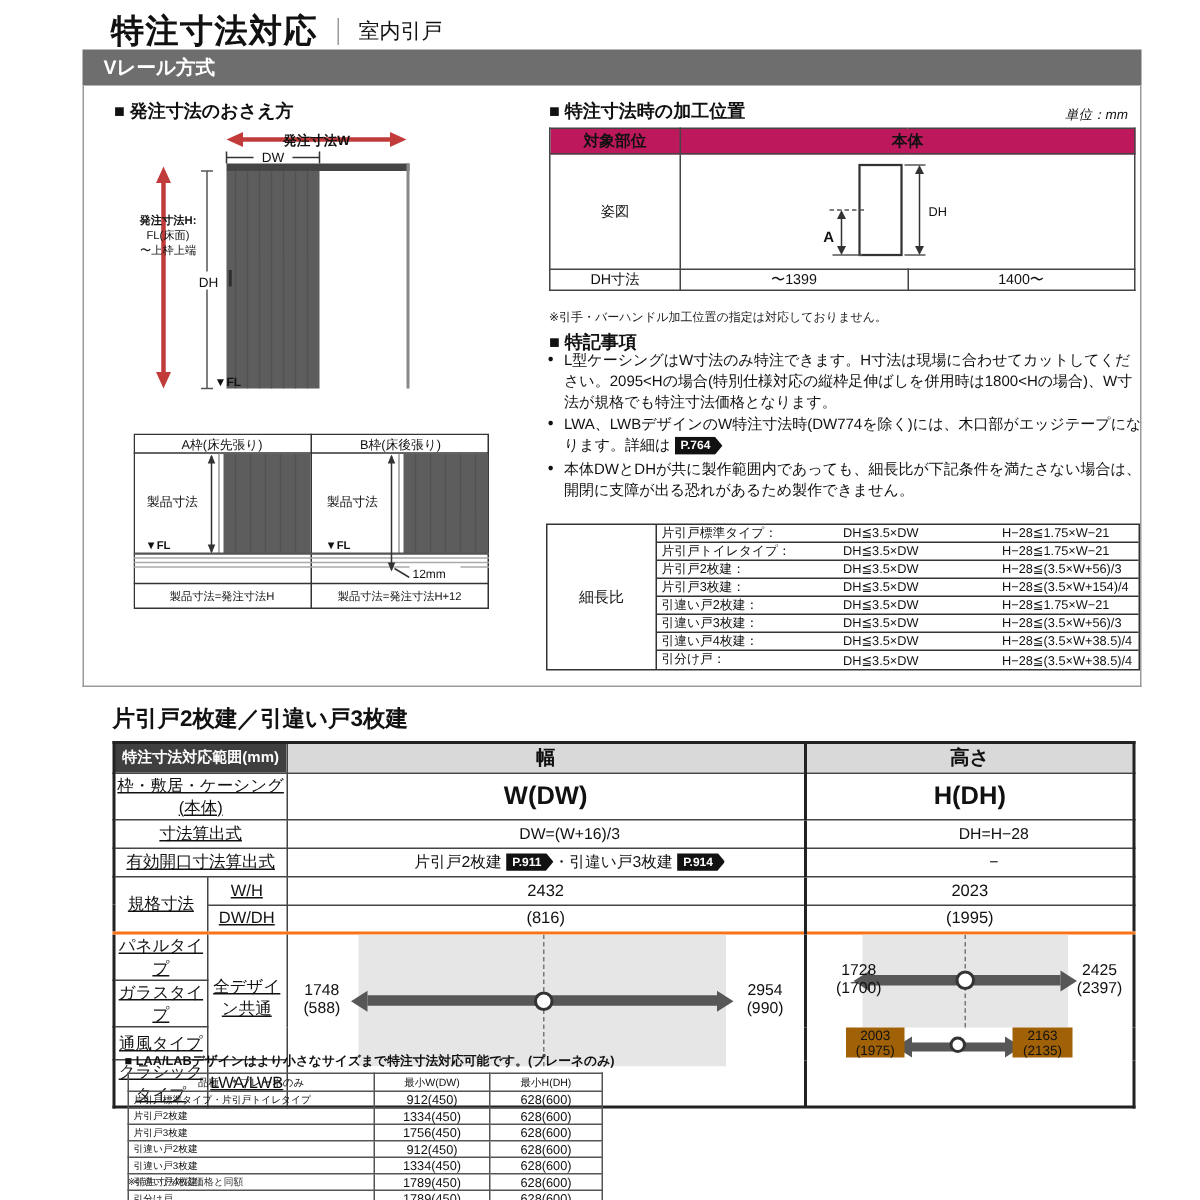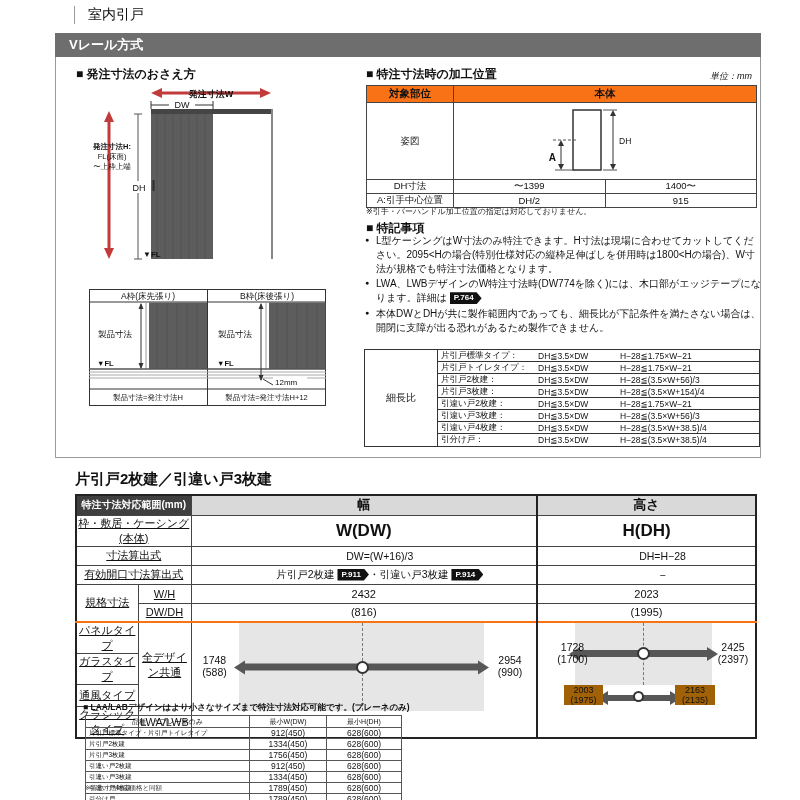--- a/index.html
+++ b/index.html
@@ -19,21 +19,21 @@
     color:#fff;font-weight:bold;font-size:13px;line-height:24px;padding-left:14px;box-sizing:border-box;}
 
   #cbox{position:absolute;left:55px;top:57px;width:706px;height:401px;
     border:1px solid #9a9a9a;border-top:none;box-sizing:border-box;}
 
   .sec-h{font-size:12px;font-weight:bold;}
 
   
   #proc-table{position:absolute;left:310px;top:28px;width:390px;border-collapse:collapse;table-layout:fixed;}
   #proc-table td{border:1px solid #444;text-align:center;padding:0;font-size:9.5px;}
-  #proc-table .th{background:#f97316;font-weight:bold;font-size:10.5px;height:16px;}
+  #proc-table .th{background:#be185d;font-weight:bold;font-size:10.5px;height:16px;}
   #proc-table .fig-row td{height:76px;}
   #proc-table .small-row td{height:13px;}
 
   .tiny-note{font-size:8px;color:#222;}
 
   
   #bullets{position:absolute;left:310px;top:177px;width:396px;font-size:10px;line-height:1.38;}
   #bullets .bl{position:relative;padding-left:10px;margin-bottom:2px;}
   #bullets .bl::before{content:"●";position:absolute;left:-1px;top:1px;font-size:7px;}
 
@@ -41,21 +41,21 @@
     line-height:10px;padding:1px 8px 1px 4px;
     clip-path:polygon(0 0,calc(100% - 5px) 0,100% 50%,calc(100% - 5px) 100%,0 100%);
     vertical-align:1px;}
 
   
   #slender{position:absolute;left:308px;top:292px;width:396px;display:flex;border:1px solid #333;box-sizing:border-box;}
   #slender .sl-label{width:72px;display:flex;align-items:center;justify-content:center;
     font-size:10px;border-right:1px solid #333;}
   #slender .sl-rows{flex:1;}
   #slender .sl-row{display:flex;border-bottom:1px solid #333;font-size:8.5px;height:12px;
-    align-items:center;padding-left:3px;box-sizing:border-box;}
+    align-items:center;padding-left:3px;box-sizing:border-box;gap:24px;}
   #slender .sl-row:last-child{border-bottom:none;}
   #slender .sl-name{width:97px;}
   #slender .sl-f1{width:82px;}
   #slender .sl-f2{flex:1;}
 
   
   #sec2-title{position:absolute;left:75px;top:470px;font-size:15px;font-weight:bold;}
   #big-table{position:absolute;left:75px;top:494px;width:680px;border-collapse:collapse;table-layout:fixed;}
   #big-table td{border:1px solid #444;text-align:center;padding:0;}
   #big-table .dark-cell{background:#3f3f3f;color:#fff;font-size:10px;font-weight:bold;}
@@ -90,20 +90,21 @@
   #small-table .sname{font-size:6.5px;text-align:left;padding-left:3px;height:9px;}
   #small-table .snum{font-size:8.5px;}
   #sm-foot{position:absolute;left:85px;top:784px;font-size:6.5px;color:#333;}
 
   svg text{font-family:"Liberation Sans","DejaVu Sans",sans-serif;fill:#111;}
 </style>
 </head>
 <body>
 
 <div id="hdr">
+  <span class="title">特注寸法対応</span>
   <span class="vdiv"></span>
   <span class="subtitle">室内引戸</span>
 </div>
 
 <div id="vbar">Vレール方式</div>
 
 <div id="cbox">
 
   <div class="abs sec-h" style="left:20px;top:9px;">■ 発注寸法のおさえ方</div>
 
@@ -232,25 +233,20 @@
           <line x1="98" y1="66" x2="118" y2="66" stroke="#555" stroke-width="1"></line>
           <text x="99" y="57" text-anchor="end" font-size="10" font-weight="bold">A</text>
         </svg>
       </td>
     </tr>
     <tr class="small-row">
       <td>DH寸法</td>
       <td>〜1399</td>
       <td>1400〜</td>
     </tr>
-    <tr class="small-row">
-      <td>A:引手中心位置</td>
-      <td>DH/2</td>
-      <td>915</td>
-    </tr>
   </tbody>
     </table>
   <div class="abs tiny-note" style="left:310px;top:149px;">※引手・バーハンドル加工位置の指定は対応しておりません。</div>
 
   <div class="abs sec-h" style="left:310px;top:163px;">■ 特記事項</div>
   <div id="bullets">
     <div class="bl">L型ケーシングはW寸法のみ特注できます。H寸法は現場に合わせてカットしてください。2095&lt;Hの場合(特別仕様対応の縦枠足伸ばしを併用時は1800&lt;Hの場合)、W寸法が規格でも特注寸法価格となります。</div>
     <div class="bl">
       <span>LWA、LWBデザインのW特注寸法時(DW774を除く)には、木口部がエッジテープになります。詳細は</span>
       <span class="pbadge">P.764</span>

